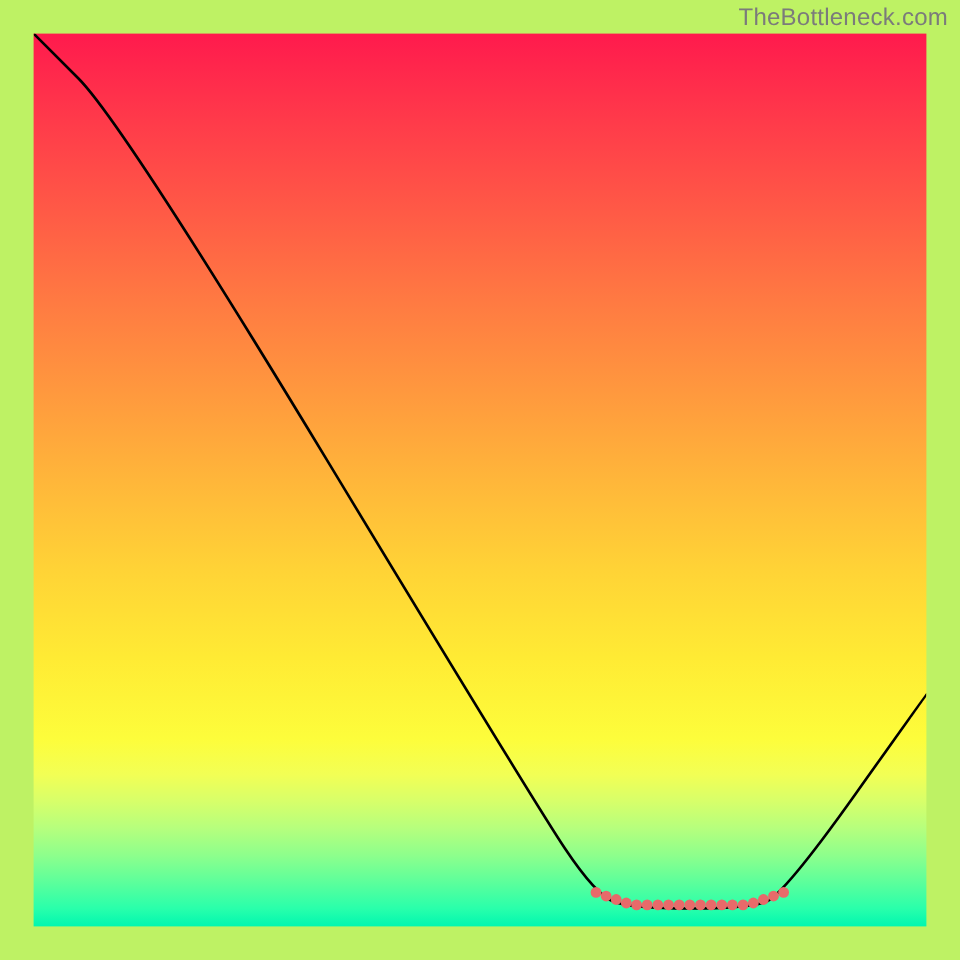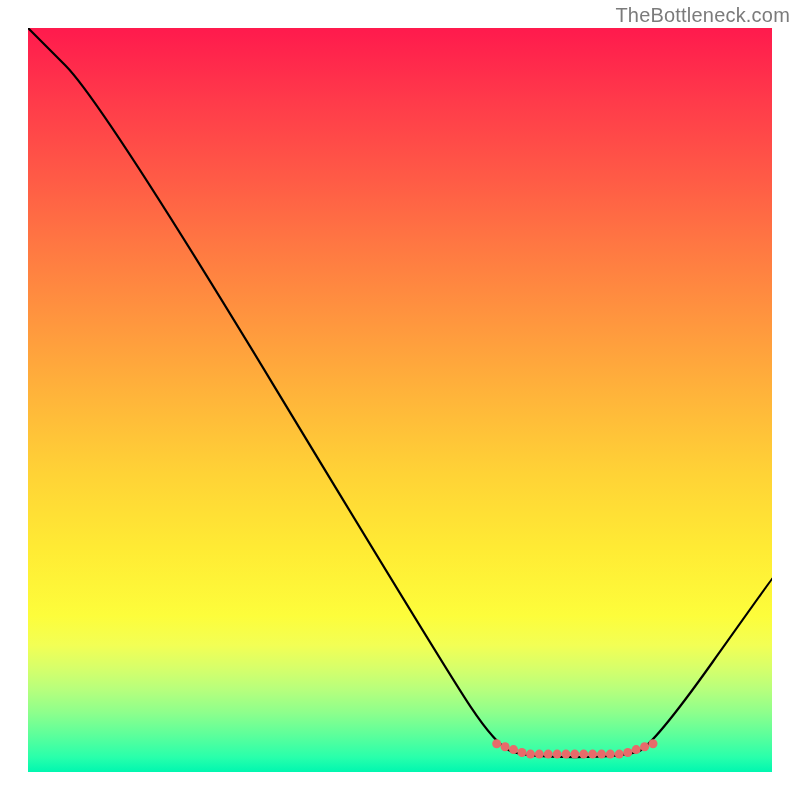--- a/index.html
+++ b/index.html
@@ -8,21 +8,21 @@
     width: 800px;
     height: 800px;
     background: #000;
     overflow: hidden;
     font-family: Arial, Helvetica, sans-serif;
   }
   .frame {
     position: relative;
     width: 800px;
     height: 800px;
-    background: #ffffff;
+    background: #bef264;
   }
   .plot {
     position: absolute;
     left: 28px;
     top: 28px;
     width: 744px;
     height: 744px;
     background: linear-gradient(
       to bottom,
       #ff1a4d 0%,

